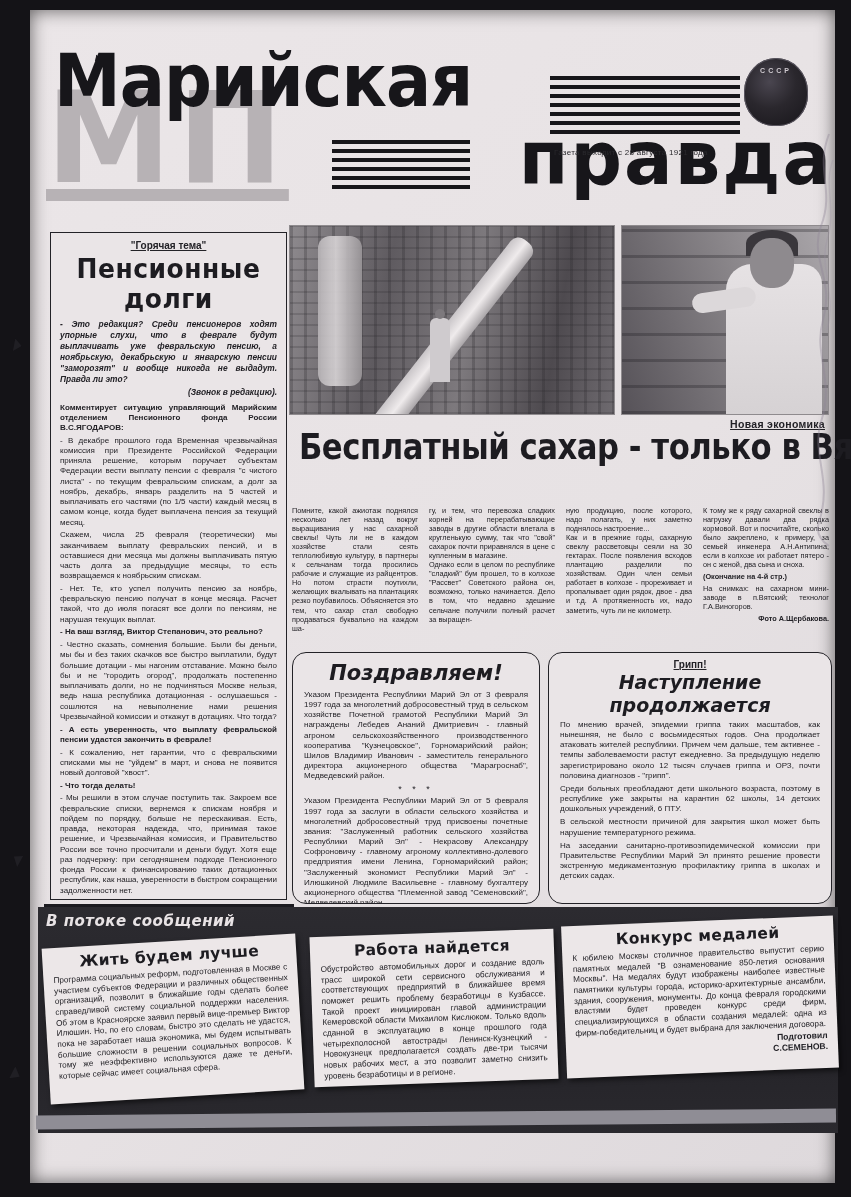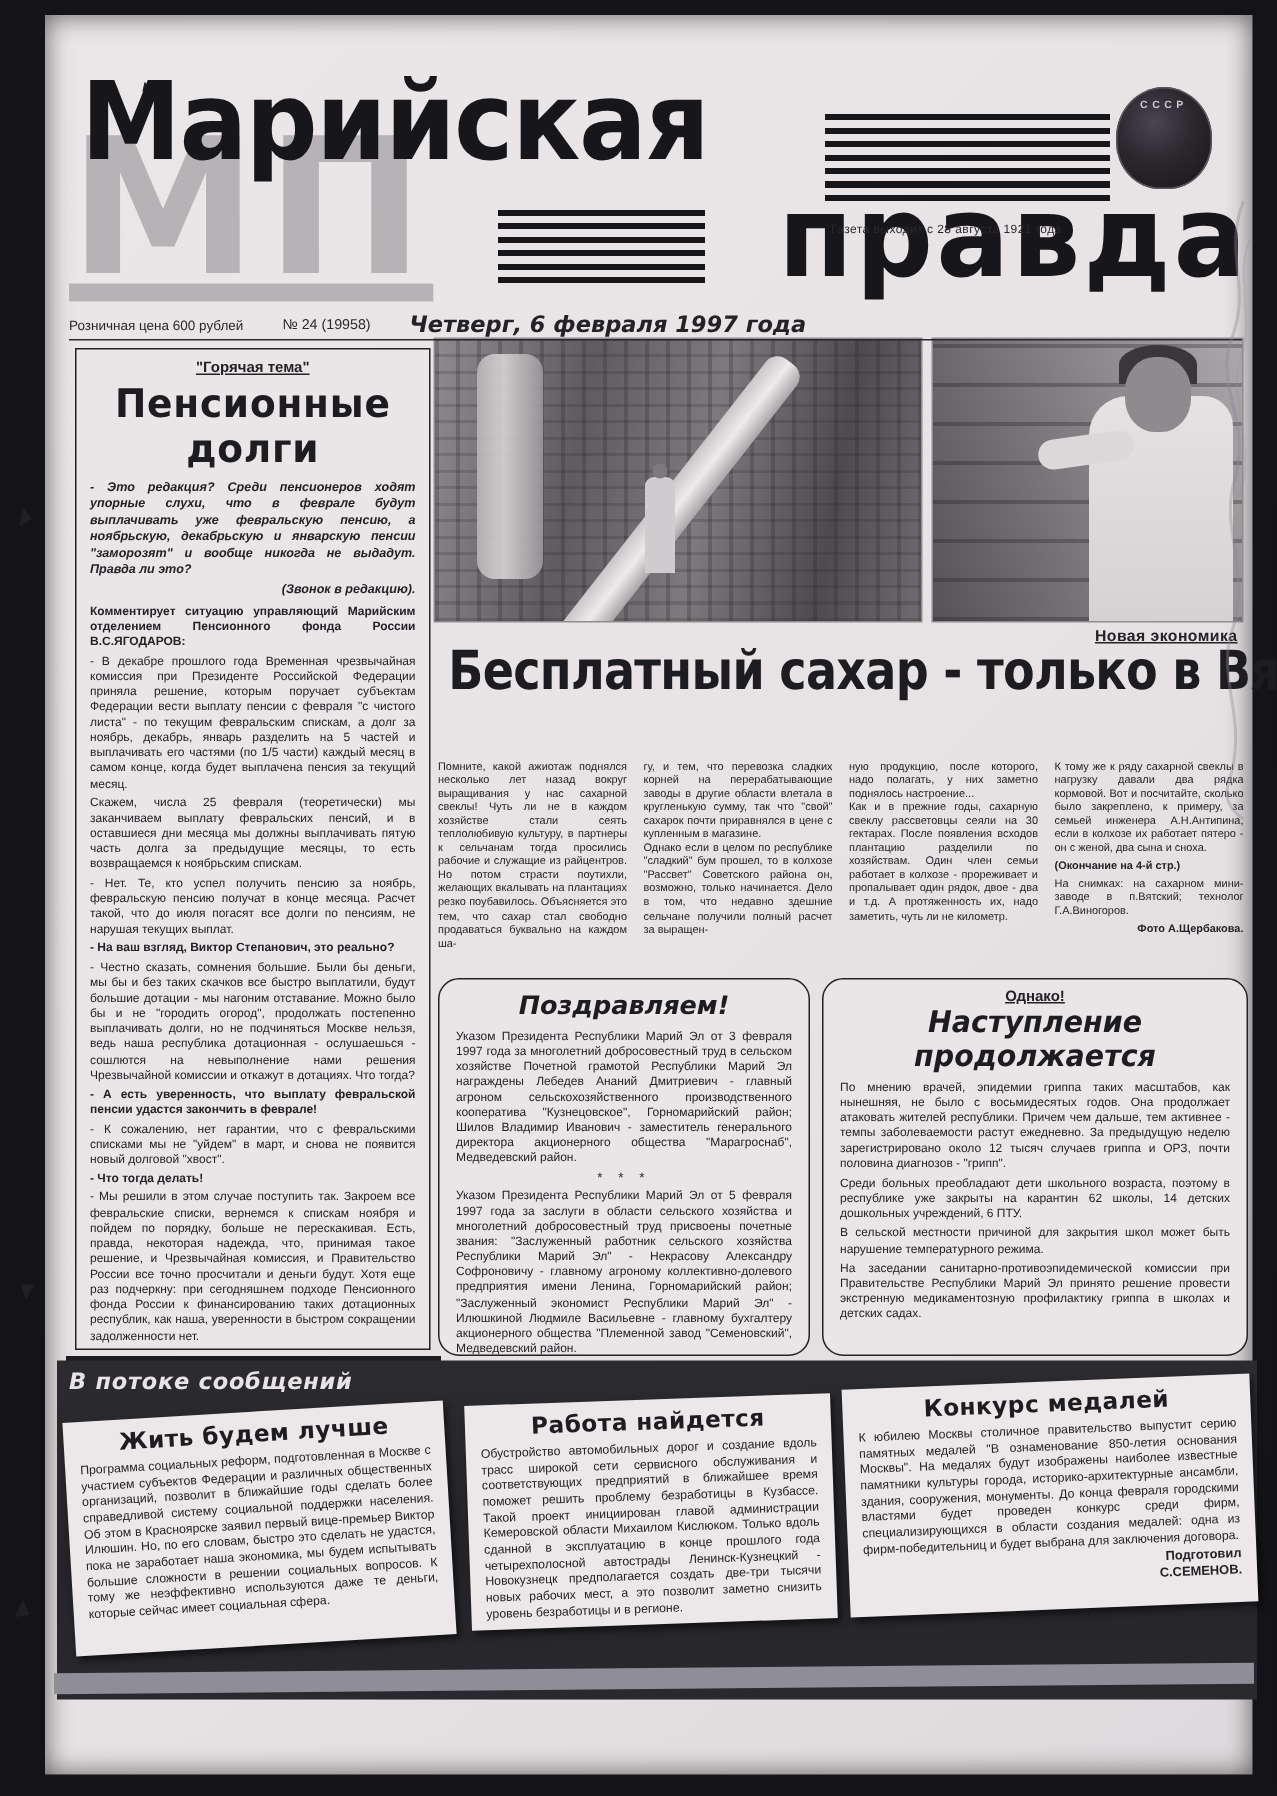--- a/index.html
+++ b/index.html
@@ -125,21 +125,21 @@
   .photo-credit{font-weight:bold;text-align:right;margin-top:2px;}
   
   .rbox{
     position:absolute;top:642px;height:252px;box-sizing:border-box;
     border:1.5px solid #232227;border-radius:14px;background:#eae5e7;
     padding:6px 11px;overflow:hidden;
   }
   .congrats{left:262px;width:248px;}
   .flu{left:518px;width:284px;}
   .congrats-title{
-    text-align:center;font-size:17px;font-weight:900;font-style:italic;
+    text-align:center;font-size:21px;font-weight:900;font-style:italic;
     color:#1d1c21;font-family:"DejaVu Sans",sans-serif;margin:2px 0 5px;
   }
   .rbox .body{font-size:8px;line-height:1.27;text-align:justify;color:#232227;margin-bottom:3px;}
   .divider{text-align:center;font-size:9px;letter-spacing:4px;color:#232227;margin:2px 0;}
   .flu-kicker{text-align:center;font-size:10px;font-weight:bold;text-decoration:underline;color:#232227;}
   .flu-headline{
     text-align:center;font-size:19px;font-weight:900;font-style:italic;
     color:#1d1c21;font-family:"DejaVu Sans",sans-serif;margin:1px 0 5px;transform:scaleY(1.05);
   }
   
@@ -183,25 +183,20 @@
 <div class="paper">
 
   <div class="ghost-initials">МП</div>
   <div class="stripes stripes-a"></div>
   <div class="stripes stripes-b"></div>
   <div class="mast-title1">Марийская</div>
   <div class="mast-title2">правда</div>
   <div class="since-note">Газета выходит с 28 августа 1921 года</div>
   <div class="emblem">
     <span>СССР</span>
-  </div>
-  <div class="dateline">
-    <span class="price">Розничная цена 600 рублей</span>
-    <span class="issue">№ 24 (19958)</span>
-    <span class="date">Четверг, 6 февраля 1997 года</span>
   </div>
 
   <div class="pension-box">
     <div class="kicker">"Горячая тема"</div>
     <div class="pension-headline">Пенсионные долги</div>
     <div class="lead">- Это редакция? Среди пенсионеров ходят упорные слухи, что в феврале будут выплачивать уже февральскую пенсию, а ноябрьскую, декабрьскую и январскую пенсии "заморозят" и вообще никогда не выдадут. Правда ли это?</div>
     <div class="lead-note">(Звонок в редакцию).</div>
     <div class="pb">Комментирует ситуацию управляющий Марийским отделением Пенсионного фонда России В.С.ЯГОДАРОВ:</div>
     <div class="p">- В декабре прошлого года Временная чрезвычайная комиссия при Президенте Российской Федерации приняла решение, которым поручает субъектам Федерации вести выплату пенсии с февраля "с чистого листа" - по текущим февральским спискам, а долг за ноябрь, декабрь, январь разделить на 5 частей и выплачивать его частями (по 1/5 части) каждый месяц в самом конце, когда будет выплачена пенсия за текущий месяц.</div>
     <div class="p">Скажем, числа 25 февраля (теоретически) мы заканчиваем выплату февральских пенсий, и в оставшиеся дни месяца мы должны выплачивать пятую часть долга за предыдущие месяцы, то есть возвращаемся к ноябрьским спискам.</div>
@@ -244,21 +239,21 @@
   </div>
 
   <div class="rbox congrats">
     <div class="congrats-title">Поздравляем!</div>
     <div class="body">Указом Президента Республики Марий Эл от 3 февраля 1997 года за многолетний добросовестный труд в сельском хозяйстве Почетной грамотой Республики Марий Эл награждены Лебедев Ананий Дмитриевич - главный агроном сельскохозяйственного производственного кооператива "Кузнецовское", Горномарийский район; Шилов Владимир Иванович - заместитель генерального директора акционерного общества "Марагроснаб", Медведевский район.</div>
     <div class="divider">* * *</div>
     <div class="body">Указом Президента Республики Марий Эл от 5 февраля 1997 года за заслуги в области сельского хозяйства и многолетний добросовестный труд присвоены почетные звания: "Заслуженный работник сельского хозяйства Республики Марий Эл" - Некрасову Александру Софроновичу - главному агроному коллективно-долевого предприятия имени Ленина, Горномарийский район; "Заслуженный экономист Республики Марий Эл" - Илюшкиной Людмиле Васильевне - главному бухгалтеру акционерного общества "Племенной завод "Семеновский", Медведевский район.</div>
   </div>
 
   <div class="rbox flu">
-    <div class="flu-kicker">Однако!</div>
+    <div class="flu-kicker">Грипп!</div>
     <div class="flu-headline">Наступление продолжается</div>
     <div class="body">По мнению врачей, эпидемии гриппа таких масштабов, как нынешняя, не было с восьмидесятых годов. Она продолжает атаковать жителей республики. Причем чем дальше, тем активнее - темпы заболеваемости растут ежедневно. За предыдущую неделю зарегистрировано около 12 тысяч случаев гриппа и ОРЗ, почти половина диагнозов - "грипп".</div>
     <div class="body">Среди больных преобладают дети школьного возраста, поэтому в республике уже закрыты на карантин 62 школы, 14 детских дошкольных учреждений, 6 ПТУ.</div>
     <div class="body">В сельской местности причиной для закрытия школ может быть нарушение температурного режима.</div>
     <div class="body">На заседании санитарно-противоэпидемической комиссии при Правительстве Республики Марий Эл принято решение провести экстренную медикаментозную профилактику гриппа в школах и детских садах.</div>
 
   </div>
 
   <div class="band">
     <div class="band-banner">В потоке сообщений</div>

